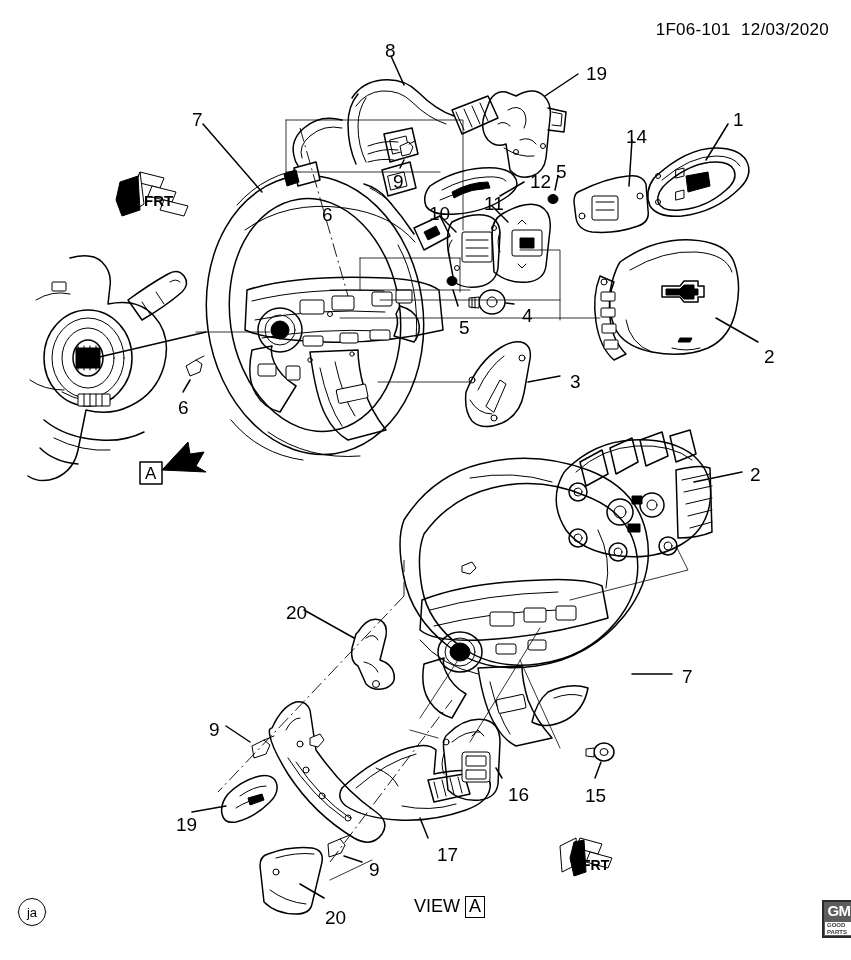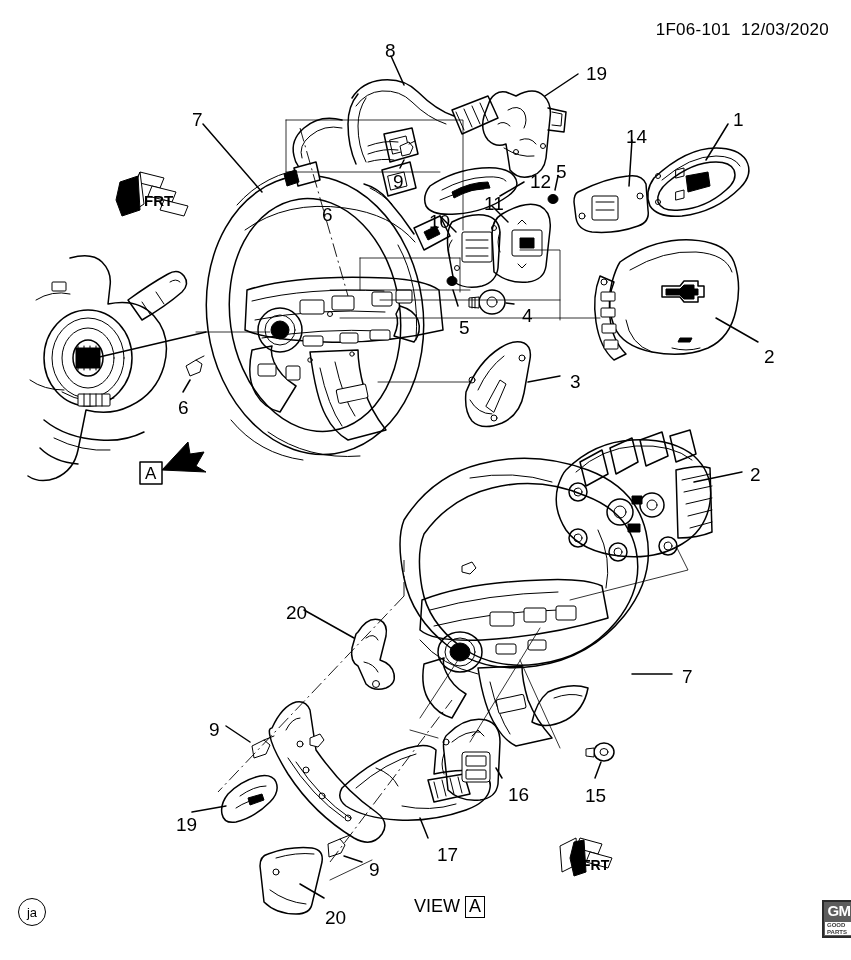--- a/index.html
+++ b/index.html
@@ -558,21 +558,21 @@
   <div id="callout-layer">
       <div class="callout" style="left: 385px; top: 41px;">8</div>
       <div class="callout" style="left: 586px; top: 64px;">19</div>
       <div class="callout" style="left: 192px; top: 110px;">7</div>
       <div class="callout" style="left: 626px; top: 127px;">14</div>
       <div class="callout" style="left: 733px; top: 110px;">1</div>
       <div class="callout" style="left: 393px; top: 172px;">9</div>
       <div class="callout" style="left: 530px; top: 172px;">12</div>
       <div class="callout" style="left: 556px; top: 162px;">5</div>
       <div class="callout" style="left: 484px; top: 194px;">11</div>
-      <div class="callout" style="left: 429px; top: 212px;">10</div>
+      <div class="callout" style="left: 429px; top: 204px;">10</div>
       <div class="callout" style="left: 322px; top: 205px;">6</div>
       <div class="callout" style="left: 764px; top: 347px;">2</div>
       <div class="callout" style="left: 522px; top: 306px;">4</div>
       <div class="callout" style="left: 459px; top: 318px;">5</div>
       <div class="callout" style="left: 178px; top: 398px;">6</div>
       <div class="callout" style="left: 570px; top: 372px;">3</div>
       <div class="callout" style="left: 750px; top: 465px;">2</div>
       <div class="callout" style="left: 682px; top: 667px;">7</div>
       <div class="callout" style="left: 286px; top: 603px;">20</div>
       <div class="callout" style="left: 209px; top: 720px;">9</div>

